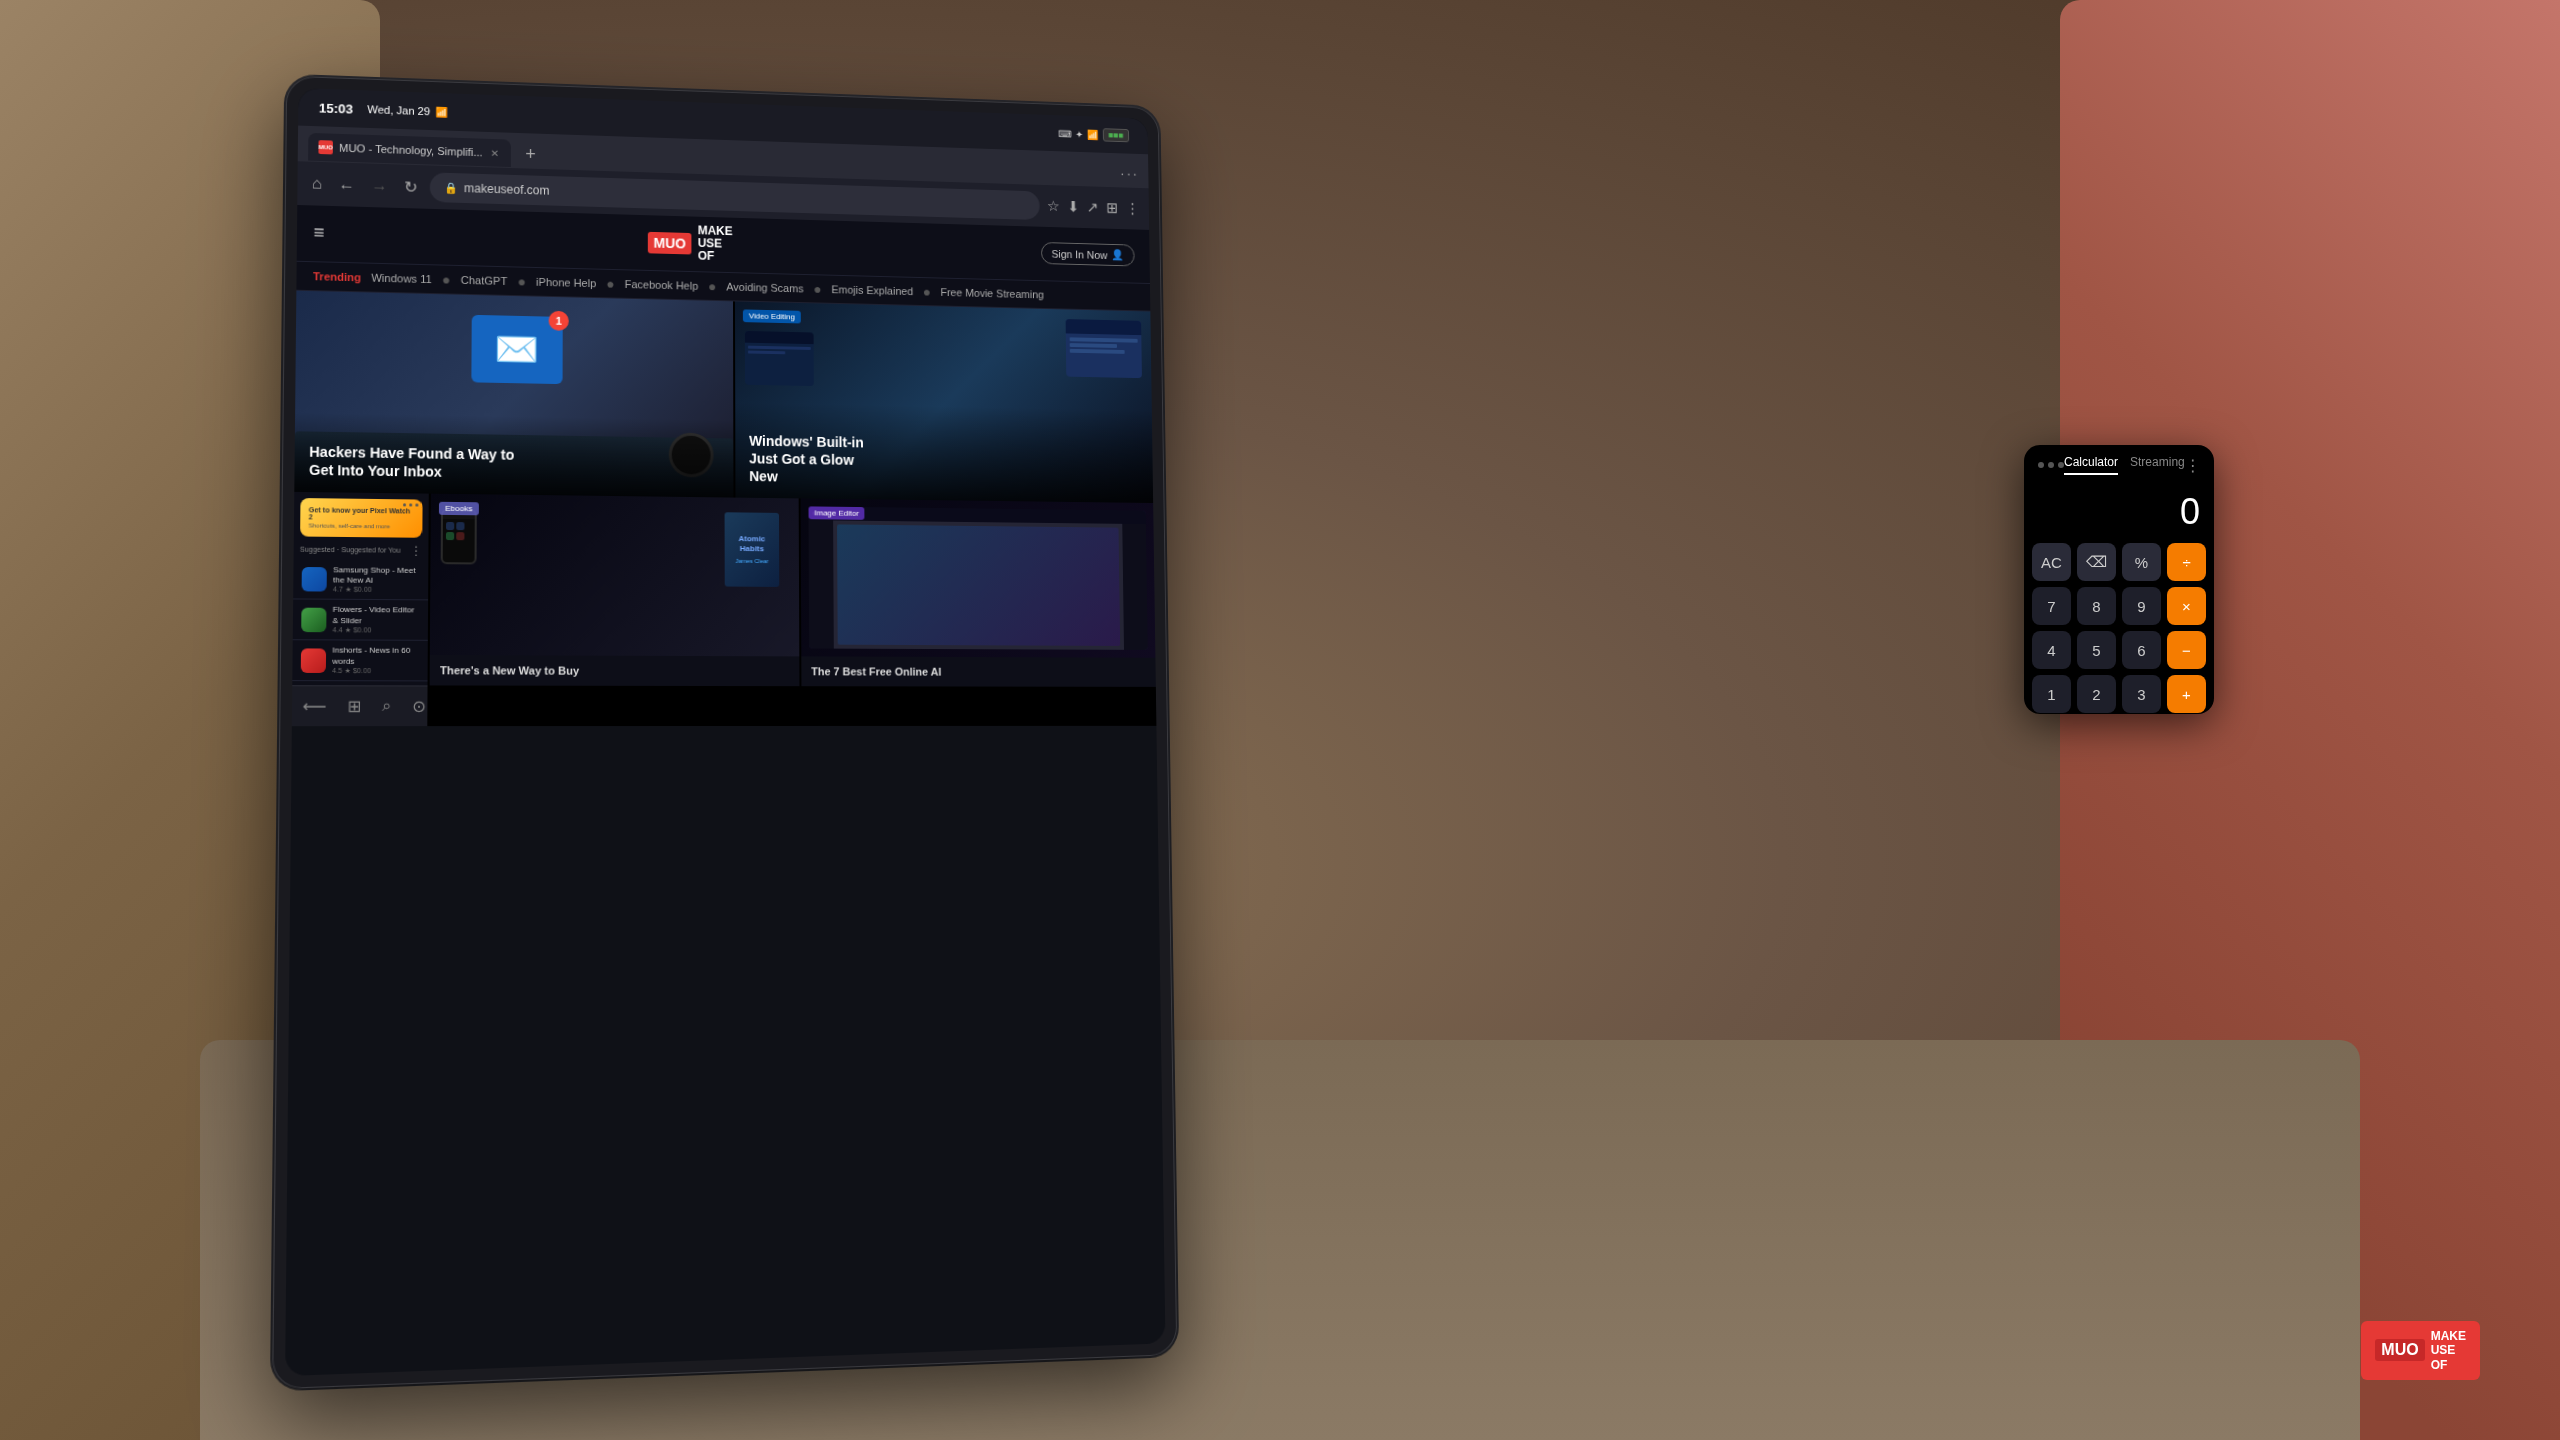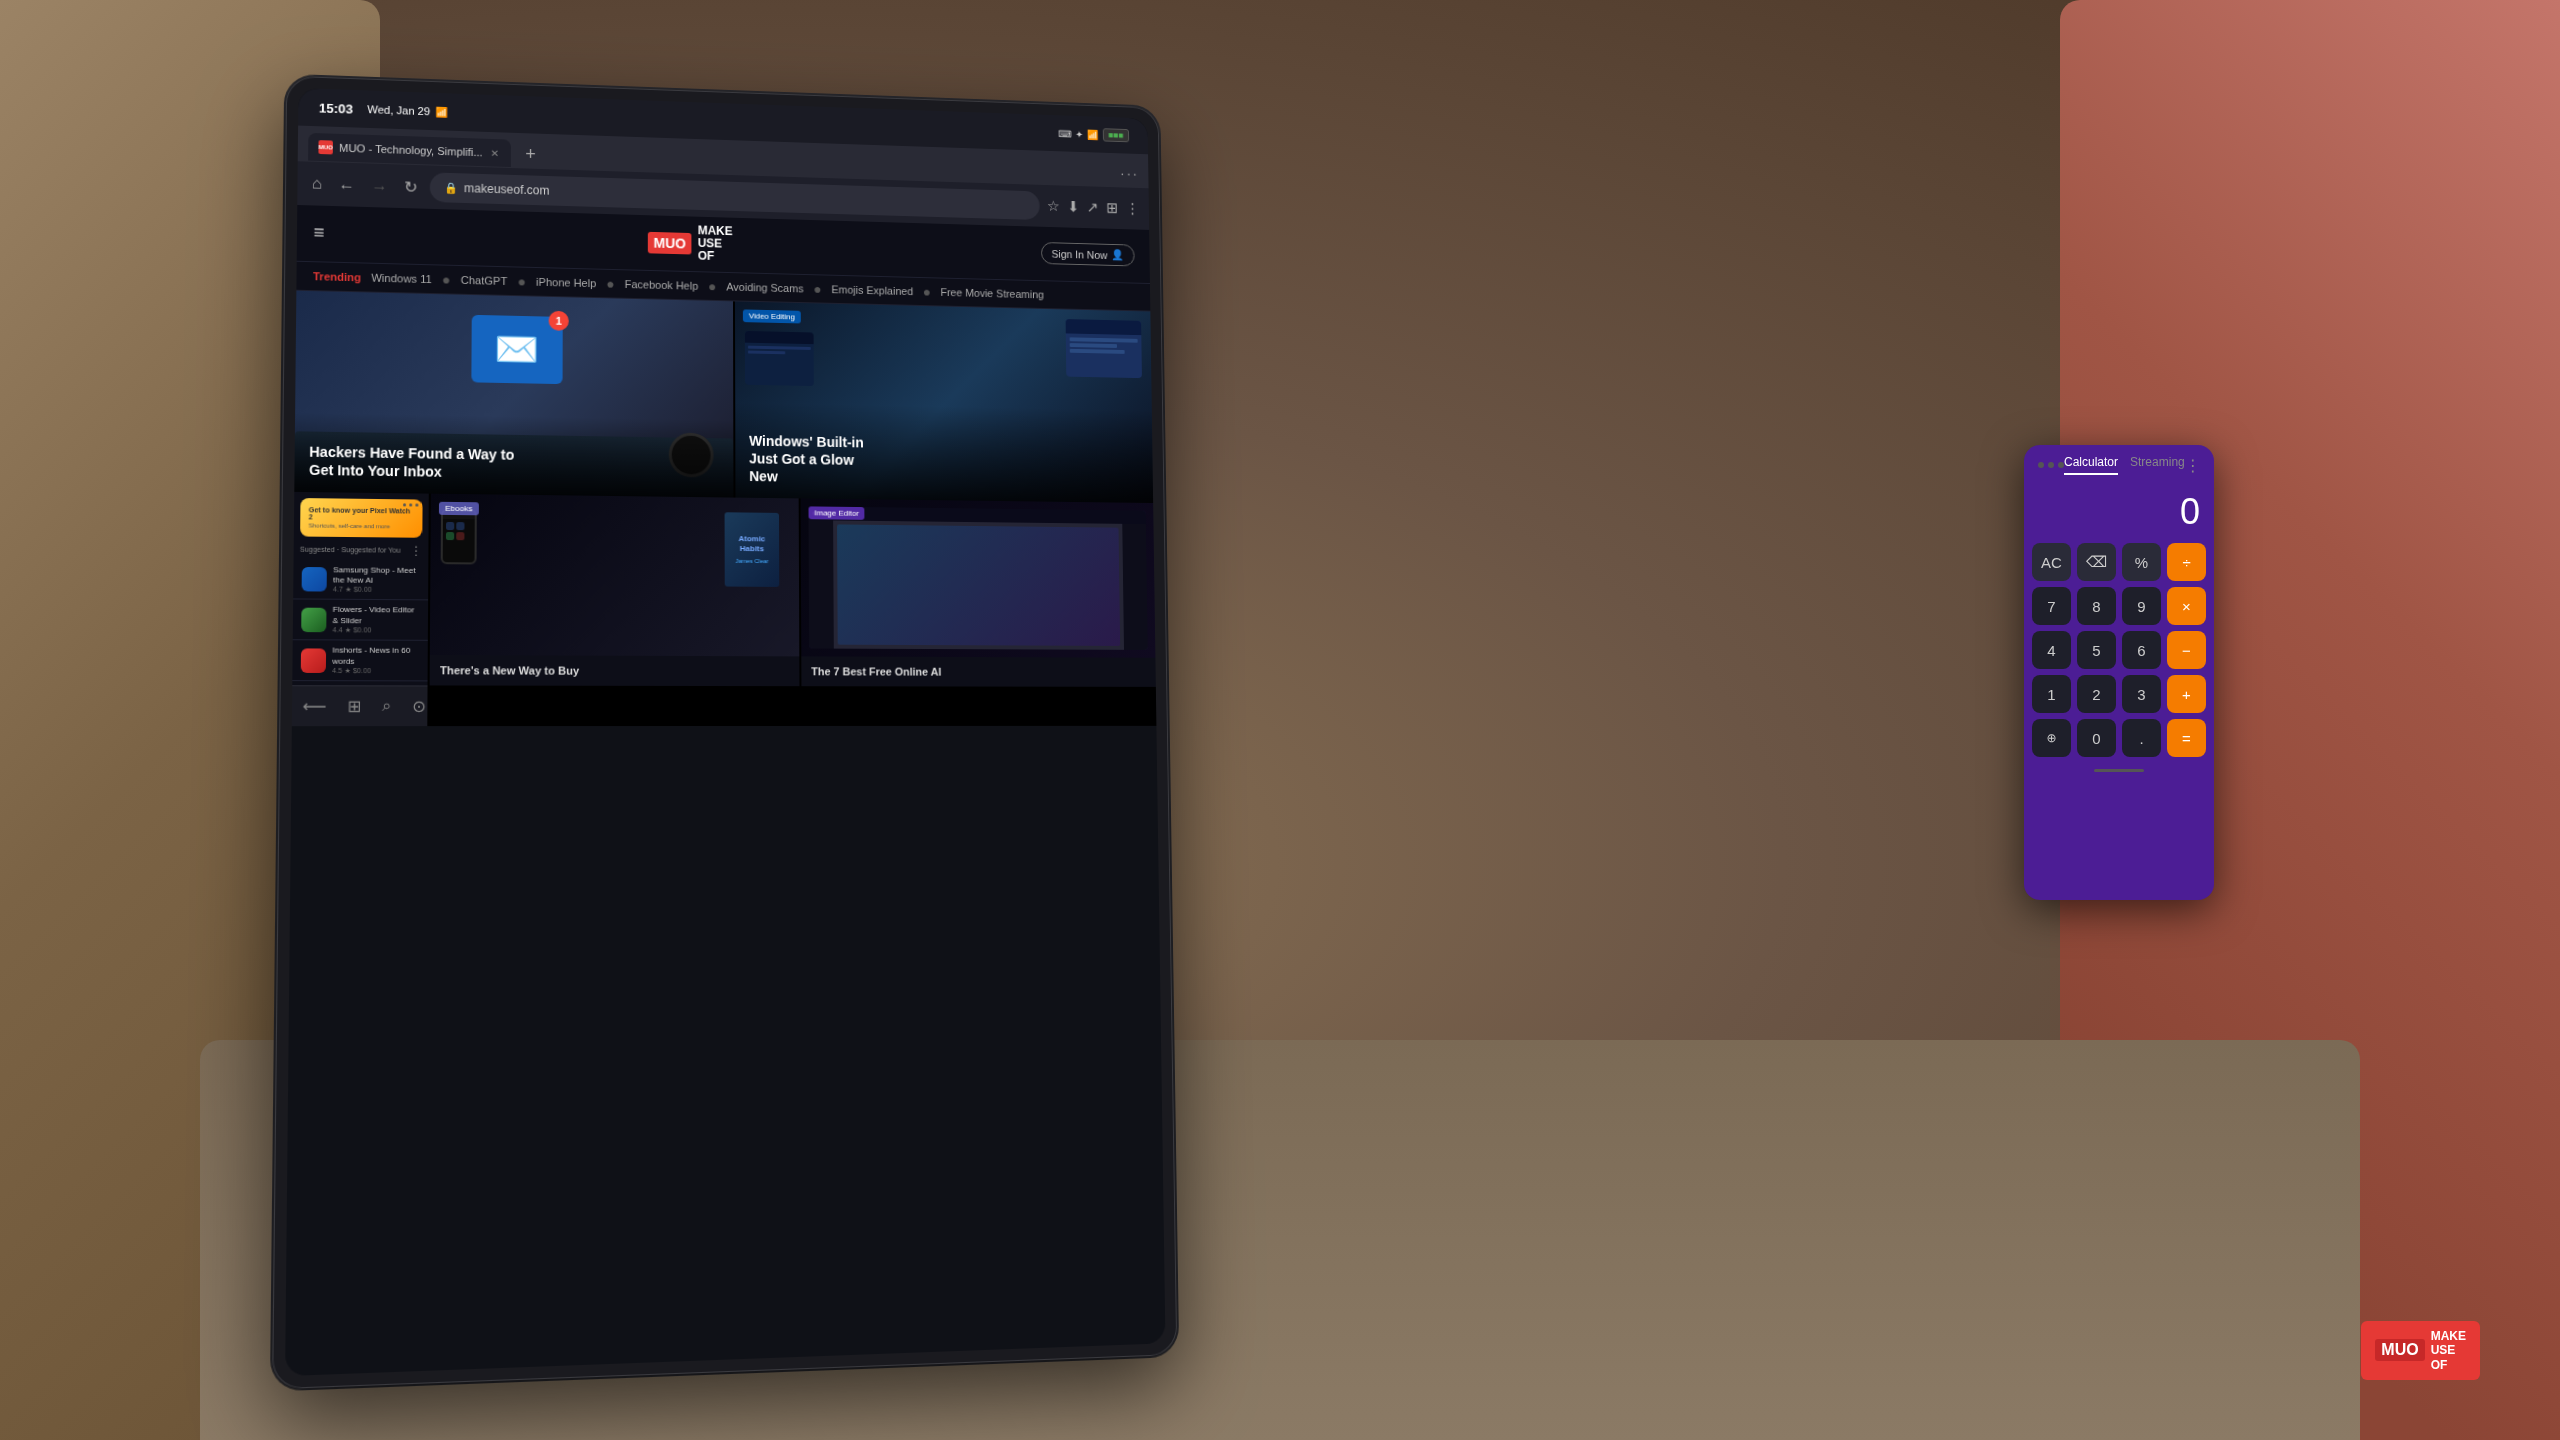--- a/index.html
+++ b/index.html
@@ -370,22 +370,22 @@
       font-weight: 600;
       line-height: 1.3;
     }
 
     
     .calculator-popup {
       position: absolute;
       right: 20px;
       top: 290px;
       width: 190px;
-      height: 455px;
-      background: #4c1d95;
+      height: 269px;
+      background: #000000;
       border-radius: 16px;
       box-shadow: 0 10px 40px rgba(0,0,0,0.6);
       overflow: hidden;
       z-index: 10;
     }
     .calc-top-bar {
       display: flex;
       align-items: center;
       justify-content: space-between;
       padding: 10px 14px 6px;

